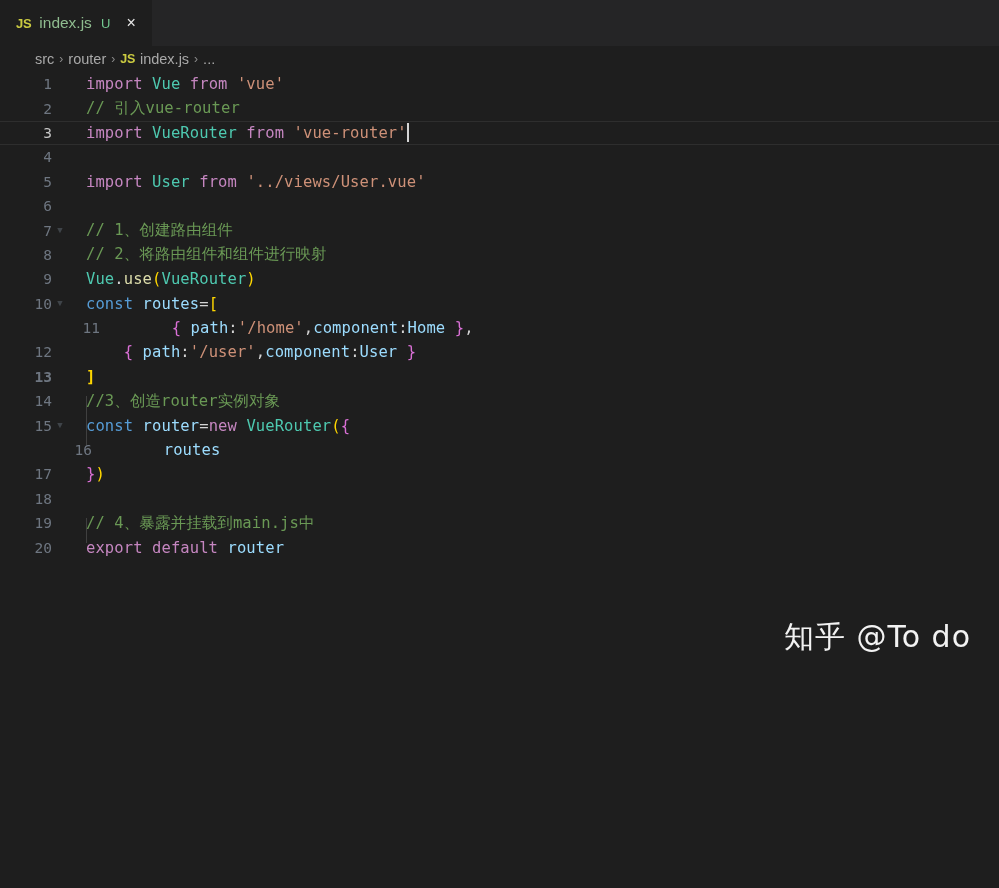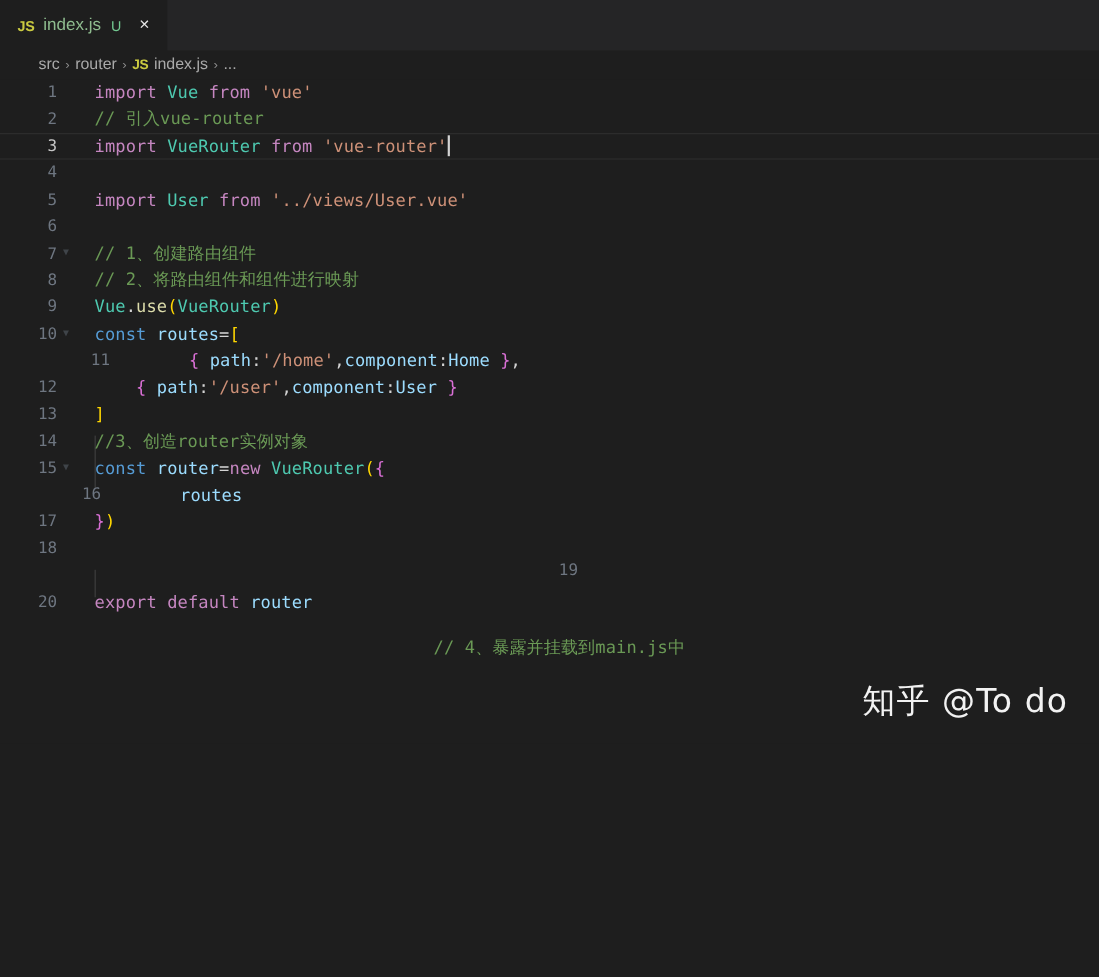--- a/index.html
+++ b/index.html
@@ -300,21 +300,21 @@
       <span class="fold"></span>
       <span class="code-text">    <span class="t-b2">{</span> <span class="t-prop">path</span><span class="t-punc">:</span><span class="t-str">'/home'</span><span class="t-punc">,</span><span class="t-prop">component</span><span class="t-punc">:</span><span class="t-var">Home</span> <span class="t-b2">}</span><span class="t-punc">,</span></span>
     </div>
 
     <div class="code-line" style="top:0;">
       <span class="lnum">12</span>
       <span class="fold"></span>
       <span class="code-text">    <span class="t-b2">{</span> <span class="t-prop">path</span><span class="t-punc">:</span><span class="t-str">'/user'</span><span class="t-punc">,</span><span class="t-prop">component</span><span class="t-punc">:</span><span class="t-var">User</span> <span class="t-b2">}</span></span>
     </div>
 
-    <div class="code-line" style="top:0;">
+    <div class="code-line" style="top:0;font-weight:bold;">
       <span class="lnum">13</span>
       <span class="fold"></span>
       <span class="code-text"><span class="t-b1">]</span></span>
     </div>
 
     <div class="code-line" style="top:0;align-items:center;">
       <span class="lnum">14</span>
       <span class="fold"></span>
       <span class="code-text t-cmt">//3<span class="cjk">、创造</span>router<span class="cjk">实例对象</span></span>
     </div>
@@ -336,21 +336,21 @@
       <span class="fold"></span>
       <span class="code-text"><span class="t-b2">}</span><span class="t-b1">)</span></span>
     </div>
 
     <div class="code-line" style="top:0;align-items:center;">
       <span class="lnum">18</span>
       <span class="fold"></span>
       <span class="code-text"> </span>
     </div>
 
-    <div class="code-line" style="top:0;flex-direction:column;">
+    <div class="code-line" style="top:0;">
       <span class="lnum">19</span>
       <span class="fold"></span>
       <span class="code-text t-cmt">// 4<span class="cjk">、暴露并挂载到</span>main.js<span class="cjk">中</span></span>
     </div>
 
     <div class="code-line" style="top:0;">
       <span class="lnum">20</span>
       <span class="fold"></span>
       <span class="code-text"><span class="t-kw">export</span> <span class="t-kw">default</span> <span class="t-var">router</span></span>
     </div>

